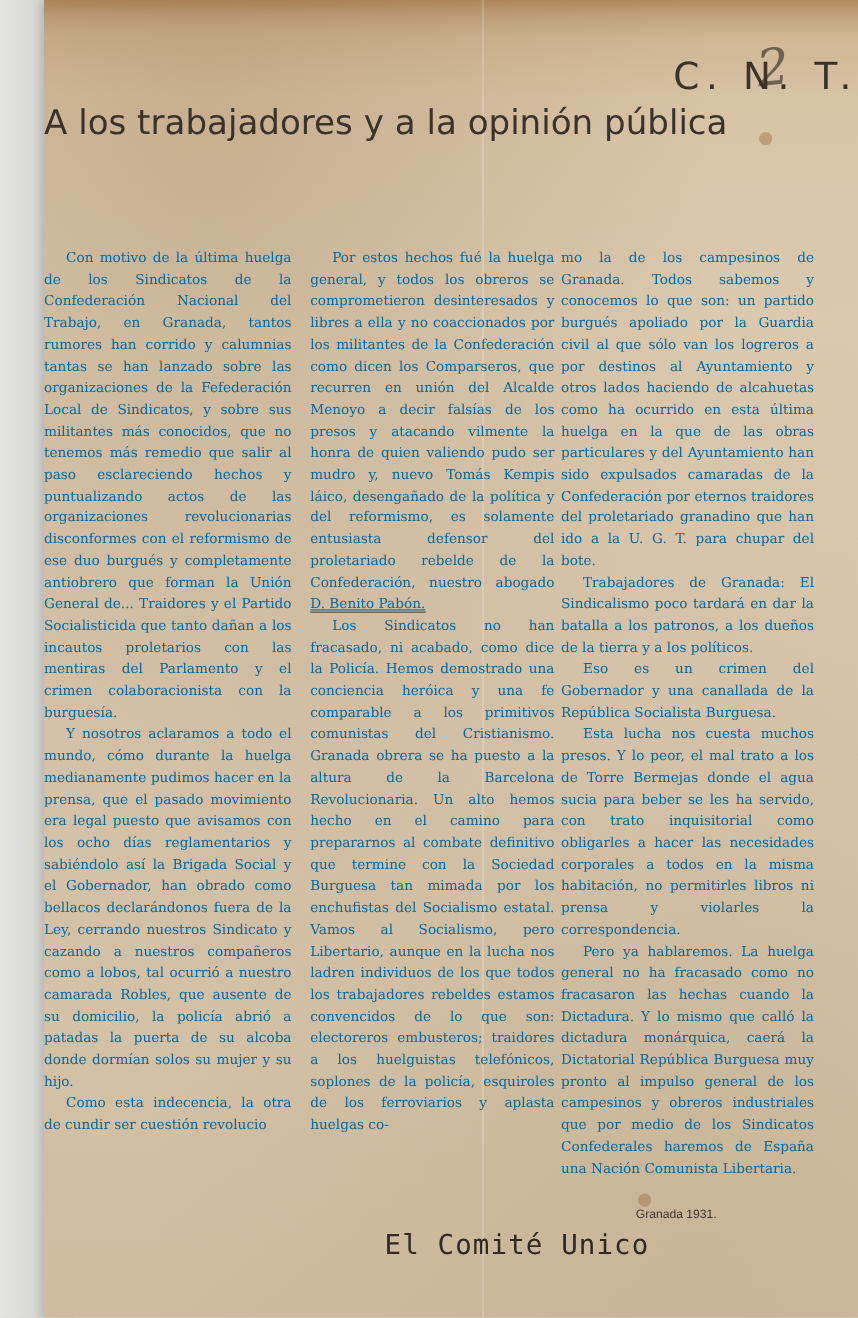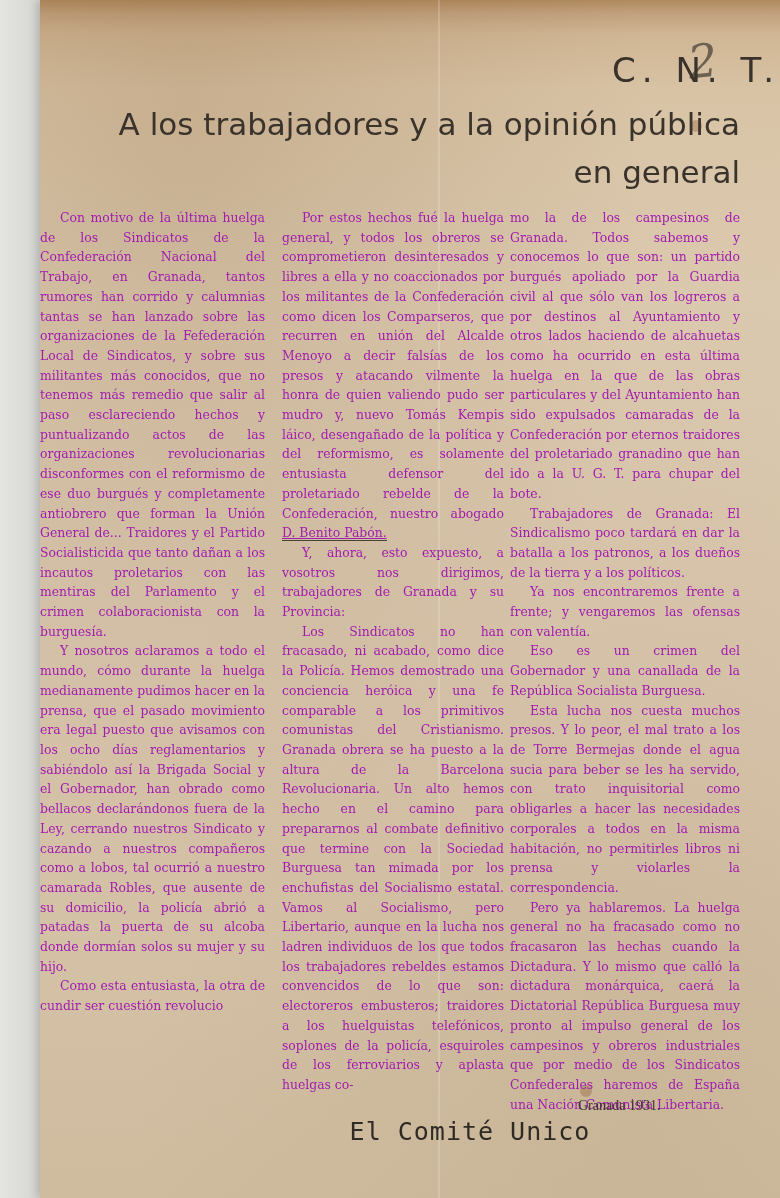--- a/index.html
+++ b/index.html
@@ -24,51 +24,51 @@
       position: absolute; left: 398px; top: 0; width: 2px; height: 1198px;
       background: rgba(255,255,255,0.18);
     }
     .header-cnt {
       position: absolute; left: 0; width: 780px; top: 50px;
       text-align: right;
       font-family: "DejaVu Sans", sans-serif;
       font-size: 34px; letter-spacing: 6px; color: #3a332b;
     }
     .title {
-      position: absolute; left: 40px; width: 700px; top: 100px;
-      text-align: right;
+      position: absolute; left: 40px; width: 700px; top: 88px;
+      text-align: left;
       font-family: "DejaVu Sans", sans-serif;
       font-size: 31px; line-height: 48px; color: #3a332b;
     }
     .page-num {
       position: absolute; left: 688px; top: 34px;
       font-family: "DejaVu Serif", serif; font-style: italic;
       font-size: 46px; color: #6d6152; transform: rotate(-6deg);
     }
     .columns {
       position: absolute; top: 208px; left: 40px; width: 705px; height: 900px;
     }
     .col {
-      position: absolute; top: 0;
+      position: absolute; top: 16px;
       font-family: "DejaVu Serif", serif;
-      font-size: 12.4px; line-height: 19.7px; color: #a21caf;
+      font-size: 12.4px; line-height: 19.7px; color: #0369a1;
       text-align: justify; hyphens: manual;
     }
     .col p { margin: 0; text-indent: 0; }
     .col p.indent { text-indent: 20px; }
     .col1 { left: 0; width: 225px; }
     .col2 { left: 242px; width: 222px; }
     .col3 { left: 470px; width: 230px; }
     .underline-mark {
       border-bottom: 1.5px solid #4a4238;
       text-decoration: underline;
     }
     .date {
       position: absolute; left: 578px; top: 1098px;
-      font-family: Liberation Serif, serif; font-size: 14px; color: #3d362e;
+      font-family: Liberation Sans, sans-serif; font-size: 11px; color: #3d362e;
     }
     .signature {
       position: absolute; left: 0; width: 940px; top: 1117px;
       text-align: center;
       font-family: "DejaVu Sans Mono", monospace;
       font-size: 25px; letter-spacing: 1px; color: #2f2a24;
     }
     .stain {
       position: absolute; border-radius: 50%;
       background: rgba(140,90,50,0.35);
@@ -84,40 +84,37 @@
   <div class="stain" style="left:650px; top:120px; width:12px; height:12px;"></div>
   <div class="stain" style="left:540px; top:1085px; width:12px; height:12px;"></div>
 </div>
 
 <div class="page-num">2</div>
 
 <div class="header-cnt">C. N. T.</div>
 
 <div class="title">
   <div>A los trabajadores y a la opinión pública</div>
-  <div>en general</div>
 </div>
 
 <div class="columns">
   <div class="col col1">
     <p class="indent">Con motivo de la última huelga de los Sindicatos de la Confederación Nacional del Trabajo, en Granada, tantos rumores han corrido y calumnias tantas se han lanzado sobre las organizaciones de la Fefederación Local de Sindicatos, y sobre sus militantes más conocidos, que no tenemos más remedio que salir al paso esclareciendo hechos y puntualizando actos de las organizaciones revolucionarias disconformes con el reformismo de ese duo burgués y completamente antiobrero que forman la Unión General de... Traidores y el Partido Socialisticida que tanto dañan a los incautos proletarios con las mentiras del Parlamento y el crimen colaboracionista con la burguesía.</p>
     <p class="indent">Y nosotros aclaramos a todo el mundo, cómo durante la huelga medianamente pudimos hacer en la prensa, que el pasado movimiento era legal puesto que avisamos con los ocho días reglamentarios y sabiéndolo así la Brigada Social y el Gobernador, han obrado como bellacos declarándonos fuera de la Ley, cerrando nuestros Sindicato y cazando a nuestros compañeros como a lobos, tal ocurrió a nuestro camarada Robles, que ausente de su domicilio, la policía abrió a patadas la puerta de su alcoba donde dormían solos su mujer y su hijo.</p>
-    <p class="indent">Como esta entusiasta, la otra de cundir ser cuestión revolucio</p>
+    <p class="indent">Como esta indecencia, la otra de cundir ser cuestión revolucio</p>
   </div>
 
   <div class="col col2">
     <p class="indent"><span>Por estos hechos fué la huelga general, y todos los obreros se comprometieron desinteresados y libres a ella y no coaccionados por los militantes de la Confederación como dicen los Comparseros, que recurren en unión del Alcalde Menoyo a decir falsías de los presos y atacando vilmente la honra de quien valiendo pudo ser mudro y, nuevo Tomás Kempis láico, desengañado de la política y del reformismo, es solamente entusiasta defensor del proletariado rebelde de la Confederación, nuestro abogado</span> <span class="underline-mark">D. Benito Pabón.</span></p>
-    <p class="indent">Y, ahora, esto expuesto, a vosotros nos dirigimos, trabajadores de Granada y su Provincia:</p>
     <p class="indent">Los Sindicatos no han fracasado, ni acabado, como dice la Policía. Hemos demostrado una conciencia heróica y una fe comparable a los primitivos comunistas del Cristianismo. Granada obrera se ha puesto a la altura de la Barcelona Revolucionaria. Un alto hemos hecho en el camino para prepararnos al combate definitivo que termine con la Sociedad Burguesa tan mimada por los enchufistas del Socialismo estatal. Vamos al Socialismo, pero Libertario, aunque en la lucha nos ladren individuos de los que todos los trabajadores rebeldes estamos convencidos de lo que son: electoreros embusteros; traidores a los huelguistas telefónicos, soplones de la policía, esquiroles de los ferroviarios y aplasta huelgas co-</p>
   </div>
 
   <div class="col col3">
     <p>mo la de los campesinos de Granada. Todos sabemos y conocemos lo que son: un partido burgués apoliado por la Guardia civil al que sólo van los logreros a por destinos al Ayuntamiento y otros lados haciendo de alcahuetas como ha ocurrido en esta última huelga en la que de las obras particulares y del Ayuntamiento han sido expulsados camaradas de la Confederación por eternos traidores del proletariado granadino que han ido a la U. G. T. para chupar del bote.</p>
     <p class="indent">Trabajadores de Granada: El Sindicalismo poco tardará en dar la batalla a los patronos, a los dueños de la tierra y a los políticos.</p>
-    <p class="indent">Ya nos encontraremos frente a frente; y vengaremos las ofensas con valentía.</p>
     <p class="indent">Eso es un crimen del Gobernador y una canallada de la República Socialista Burguesa.</p>
     <p class="indent">Esta lucha nos cuesta muchos presos. Y lo peor, el mal trato a los de Torre Bermejas donde el agua sucia para beber se les ha servido, con trato inquisitorial como obligarles a hacer las necesidades corporales a todos en la misma habitación, no permitirles libros ni prensa y violarles la correspondencia.</p>
     <p class="indent">Pero ya hablaremos. La huelga general no ha fracasado como no fracasaron las hechas cuando la Dictadura. Y lo mismo que calló la dictadura monárquica, caerá la Dictatorial República Burguesa muy pronto al impulso general de los campesinos y obreros industriales que por medio de los Sindicatos Confederales haremos de España una Nación Comunista Libertaria.</p>
   </div>
 </div>
 
 <div class="date">Granada 1931.</div>
 
 <div class="signature">El Comité Unico</div>
 

